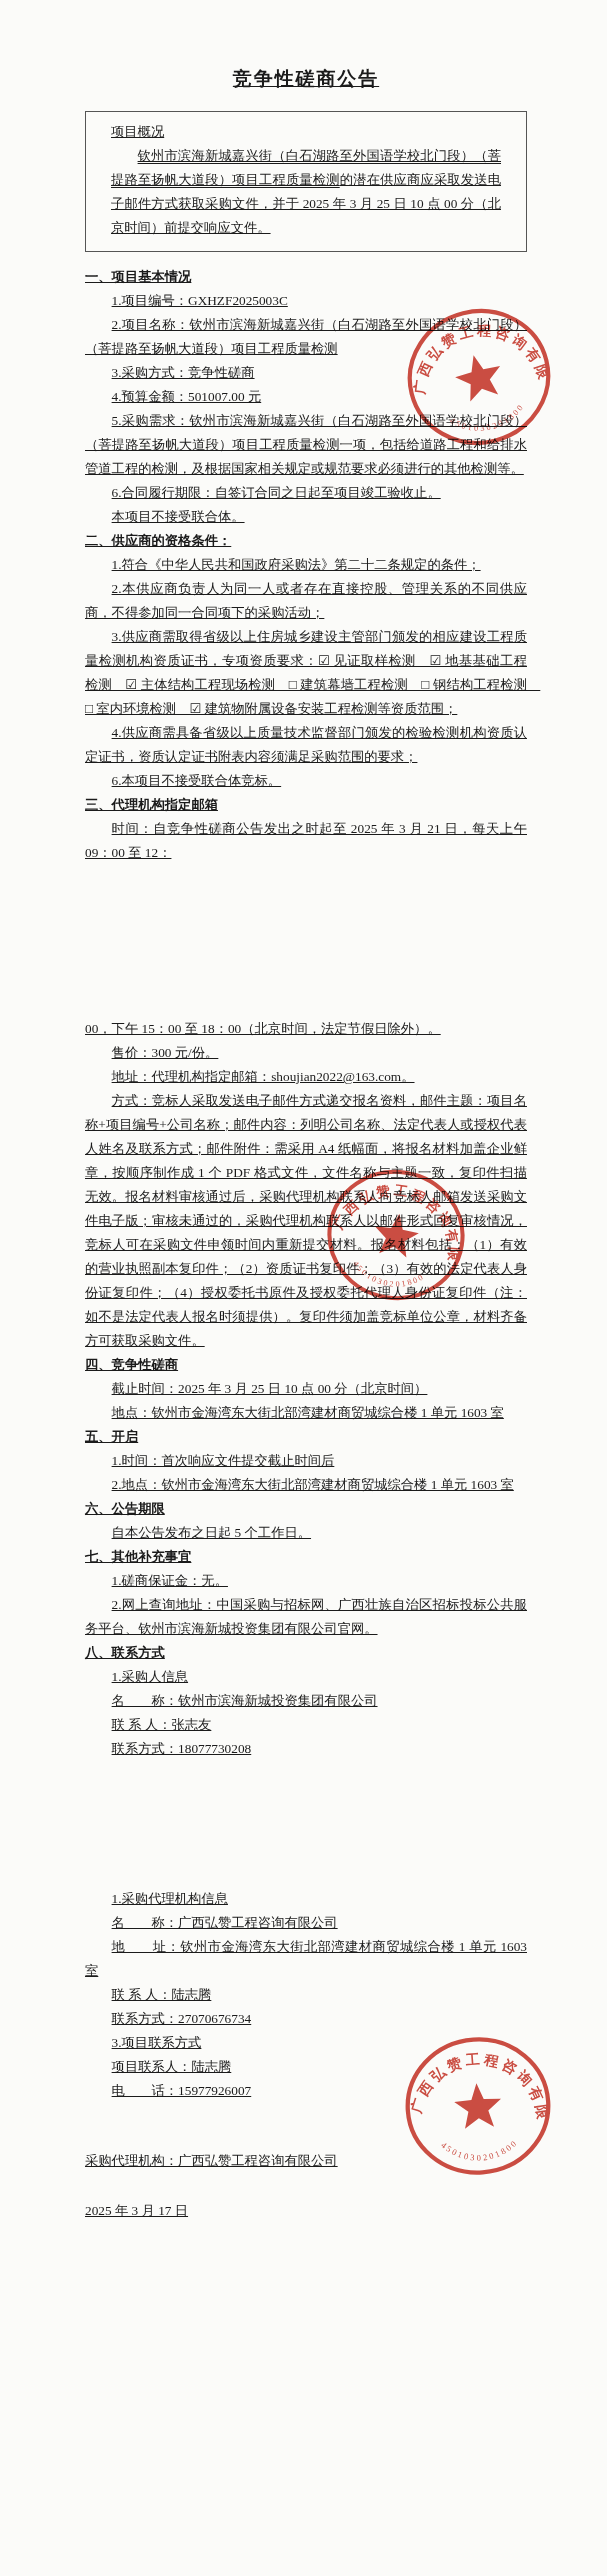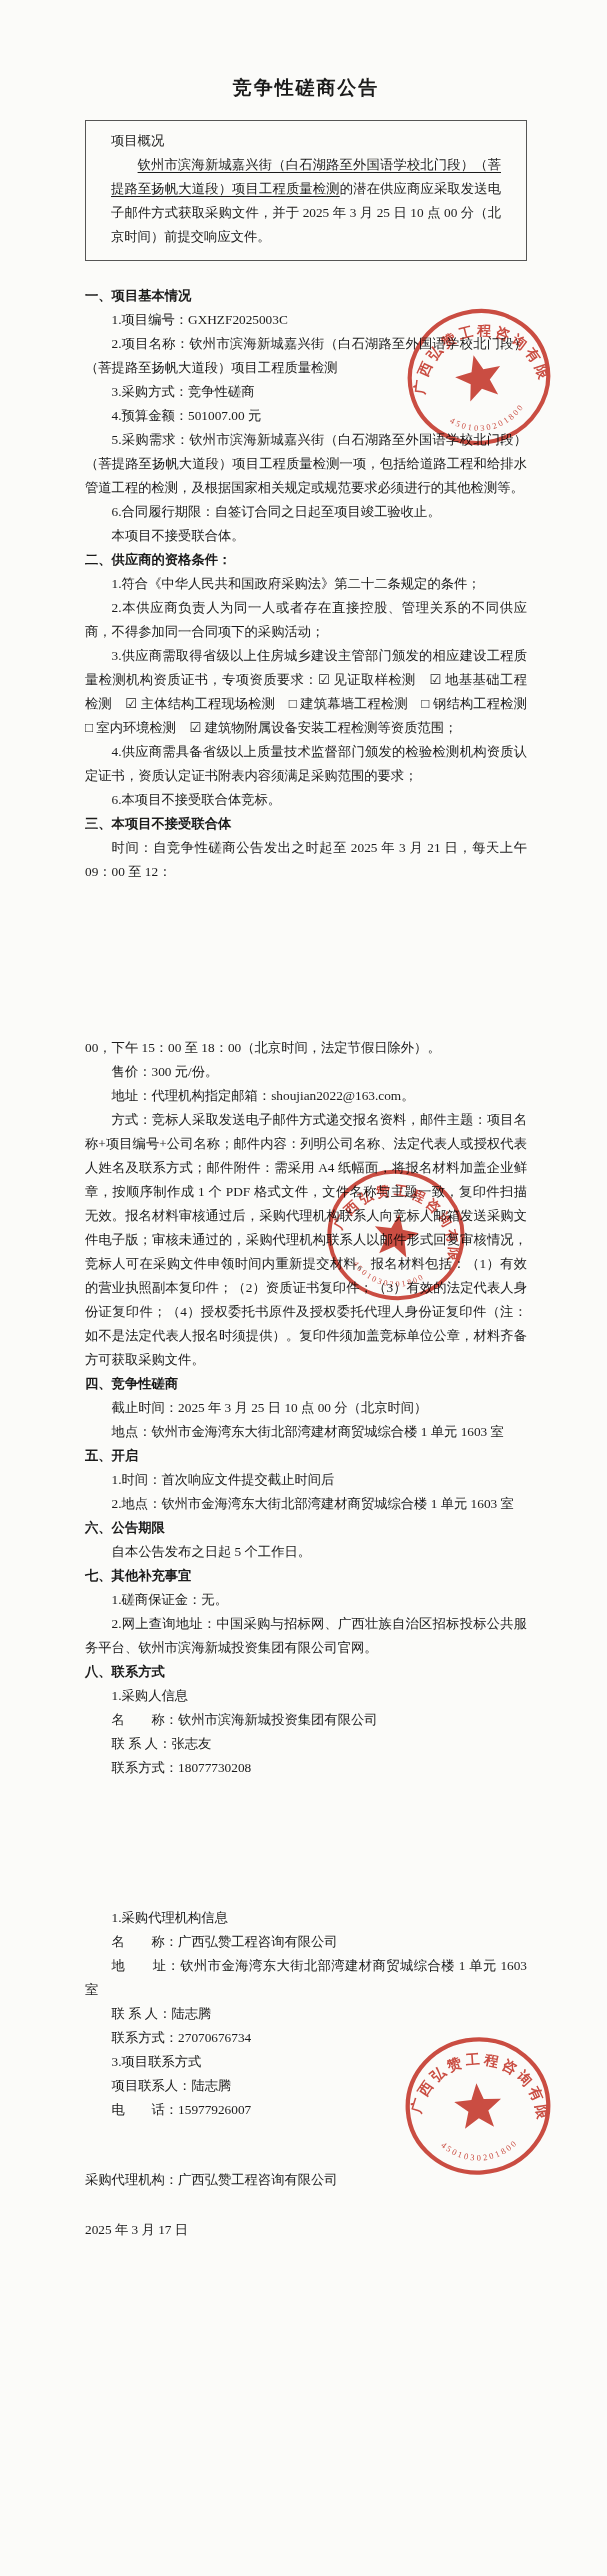--- a/index.html
+++ b/index.html
@@ -11,37 +11,38 @@
     color: #1b1b1b;
   }
   .doc {
     position: relative;
     width: 607px;
     height: 2576px;
     background: #fbfbf9;
     overflow: hidden;
   }
   .page {
-    padding: 16px 80px 0 85px;
+    padding: 7px 80px 0 85px;
+    text-decoration: underline;
   }
   .title {
     text-align: center;
     font-size: 19px;
     font-weight: bold;
     padding-top: 59px;
     margin: 0 0 19px 0;
     letter-spacing: 1.9px;
   }
   p { margin: 0; font-size: 13.3px; line-height: 24px; text-align: justify; }
   .indent { text-indent: 2em; }
   .h { font-weight: bold; }
   .overview-box {
     border: 0.9px solid #555;
     padding: 7.6px 25px 11.4px 25px;
-    margin-bottom: 23px;
+    margin-bottom: 13px;
     background: transparent;
   }
   .ul { text-decoration: underline; text-underline-offset: 2.8px; }
   .gap1 { height: 152px; }
   .gap2 { height: 126px; }
   .footer-line { padding-right: 5.7px; }
   .footer-agency { margin-top: 46px; }
   .footer-date { margin-top: 26px; padding-right: 9.5px; }
   .stamp {
     position: absolute;
@@ -76,21 +77,21 @@
     <p class="indent">6.合同履行期限：自签订合同之日起至项目竣工验收止。</p>
     <p class="indent">本项目不接受联合体。</p>
 
     <p class="h">二、供应商的资格条件：</p>
     <p class="indent">1.符合《中华人民共和国政府采购法》第二十二条规定的条件；</p>
     <p class="indent">2.本供应商负责人为同一人或者存在直接控股、管理关系的不同供应商，不得参加同一合同项下的采购活动；</p>
     <p class="indent">3.供应商需取得省级以上住房城乡建设主管部门颁发的相应建设工程质量检测机构资质证书，专项资质要求：☑ 见证取样检测　☑ 地基基础工程检测　☑ 主体结构工程现场检测　□ 建筑幕墙工程检测　□ 钢结构工程检测　□ 室内环境检测　☑ 建筑物附属设备安装工程检测等资质范围；</p>
     <p class="indent">4.供应商需具备省级以上质量技术监督部门颁发的检验检测机构资质认定证书，资质认定证书附表内容须满足采购范围的要求；</p>
     <p class="indent">6.本项目不接受联合体竞标。</p>
 
-    <p class="h">三、本项目不接受联合体</p>
+    <p class="h">三、代理机构指定邮箱</p>
     <p class="indent">时间：自竞争性磋商公告发出之时起至 2025 年 3 月 21 日，每天上午 09：00 至 12：</p>
 
     <div class="gap1"></div>
 
     <p>00，下午 15：00 至 18：00（北京时间，法定节假日除外）。</p>
     <p class="indent">售价：300 元/份。</p>
     <p class="indent">地址：代理机构指定邮箱：shoujian2022@163.com。</p>
     <p class="indent">方式：竞标人采取发送电子邮件方式递交报名资料，邮件主题：项目名称+项目编号+公司名称；邮件内容：列明公司名称、法定代表人或授权代表人姓名及联系方式；邮件附件：需采用 A4 纸幅面，将报名材料加盖企业鲜章，按顺序制作成 1 个 PDF 格式文件，文件名称与主题一致，复印件扫描无效。报名材料审核通过后，采购代理机构联系人向竞标人邮箱发送采购文件电子版；审核未通过的，采购代理机构联系人以邮件形式回复审核情况，竞标人可在采购文件申领时间内重新提交材料。报名材料包括：（1）有效的营业执照副本复印件；（2）资质证书复印件；（3）有效的法定代表人身份证复印件；（4）授权委托书原件及授权委托代理人身份证复印件（注：如不是法定代表人报名时须提供）。复印件须加盖竞标单位公章，材料齐备方可获取采购文件。</p>
 
     <p class="h">四、竞争性磋商</p>

